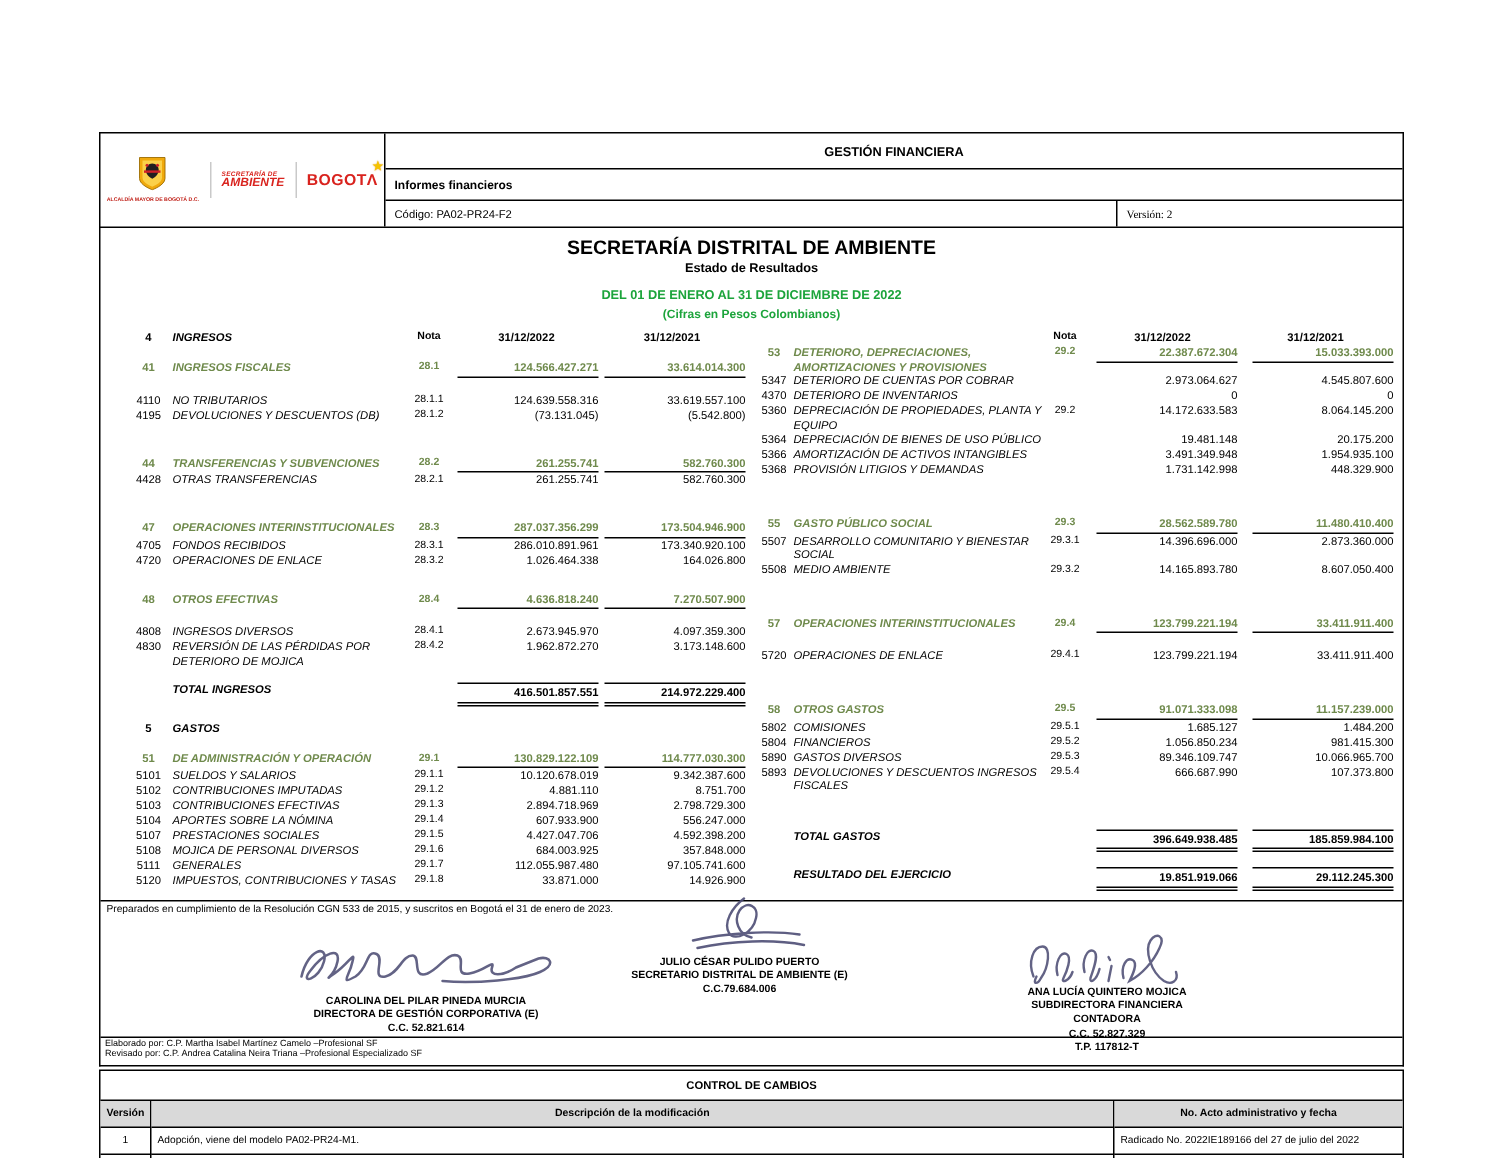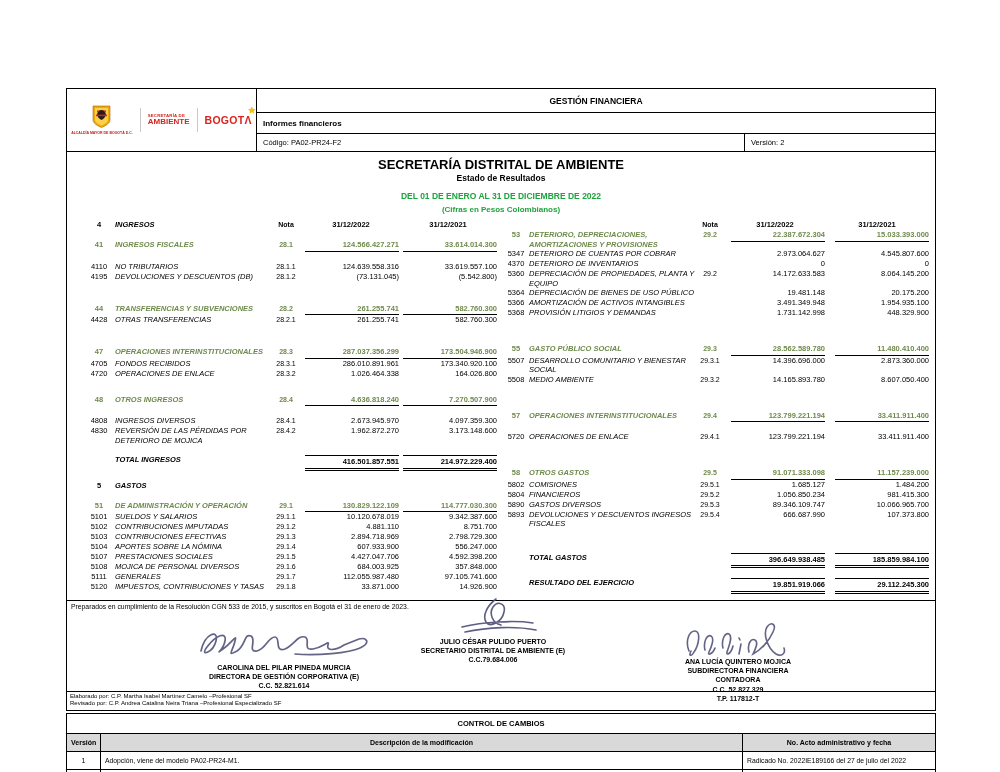--- a/index.html
+++ b/index.html
@@ -15,32 +15,32 @@
   .page{position:relative;width:1000px;height:772px;background:#fff;overflow:hidden;
         font-family:"Liberation Sans",sans-serif;color:#000;}
   .doc{position:absolute;left:66px;top:88px;width:870px;}
 
   
   .hdr{display:flex;border:1.6px solid #000;background:#fff;}
   .hdr-logo{width:190px;border-right:1.4px solid #000;display:flex;align-items:center;justify-content:center;gap:7px;padding:7px 4px;}
   .logo-sep{width:1px;height:24px;background:#c9c9c9;}
   .shield-wrap{text-align:center;line-height:1;}
   .shield-caption{font-size:3.5px;color:#c02018;font-weight:bold;margin-top:1px;}
-  .amb{line-height:1.05;text-align:left;}
+  .amb{line-height:1.05;text-align:left;font-style:italic;}
   .amb .s1{font-size:4.3px;color:var(--logo-red);font-weight:bold;letter-spacing:.2px;}
   .amb .s2{font-size:8px;color:var(--logo-red);font-weight:bold;}
   .bog{position:relative;font-size:10.5px;font-weight:bold;color:var(--logo-red);letter-spacing:.3px;}
   .bog .lam{color:var(--logo-red);}
   .bog .star{position:absolute;top:-8px;right:-4px;font-size:8px;color:var(--star-yellow);text-shadow:0 0 1px #e08a00;}
   .hdr-right{flex:1;display:flex;flex-direction:column;}
   .hdr-title{border-bottom:1.4px solid #000;text-align:center;font-weight:bold;font-size:8.5px;padding:7px 0 6px;}
   .hdr-sub{border-bottom:1.4px solid #000;font-weight:bold;font-size:8px;padding:6px 6px 5px;}
   .hdr-code{display:flex;font-size:7.5px;}
   .hdr-code .code{flex:1;padding:4px 6px;border-right:1.2px solid #000;}
-  .hdr-code .ver{width:190px;padding:4px 6px;}
+  .hdr-code .ver{width:190px;padding:4px 6px;font-family:Liberation Serif, serif;}
 
   
   .main{border:1.6px solid #000;border-top:none;background:#fff;}
   .tblock{text-align:center;padding:5px 0 4px;}
   .t1{font-size:13px;font-weight:bold;}
   .t2{font-size:8.5px;font-weight:bold;margin-top:1px;}
   .t3{font-size:8.5px;font-weight:bold;color:var(--green-title);margin-top:8px;}
   .t4{font-size:8px;font-weight:bold;color:var(--green-title);margin-top:4px;}
 
   
@@ -196,21 +196,21 @@
             <div class="trow item">
               <div class="c-code">4720</div>
               <div class="c-label">OPERACIONES DE ENLACE</div>
               <div class="c-nota">28.3.2</div>
               <div class="c-amt">1.026.464.338</div>
               <div class="c-amt">164.026.800</div>
             </div>
             <div class="trow spacer" style="height: 16px;"></div>
             <div class="trow section">
               <div class="c-code">48</div>
-              <div class="c-label">OTROS INGRESOS</div>
+              <div class="c-label">OTROS EFECTIVAS</div>
               <div class="c-nota">28.4</div>
               <div class="c-amt"><span class="amt-u">4.636.818.240</span></div>
               <div class="c-amt"><span class="amt-u">7.270.507.900</span></div>
             </div>
             <div class="trow spacer" style="height: 3px;"></div>
             <div class="trow item">
               <div class="c-code">4808</div>
               <div class="c-label">INGRESOS DIVERSOS</div>
               <div class="c-nota">28.4.1</div>
               <div class="c-amt">2.673.945.970</div>

